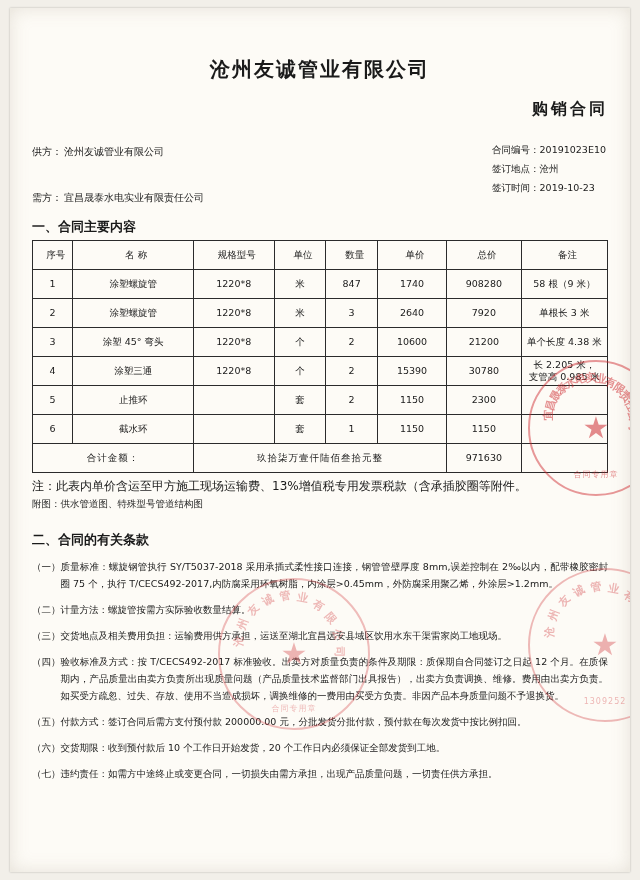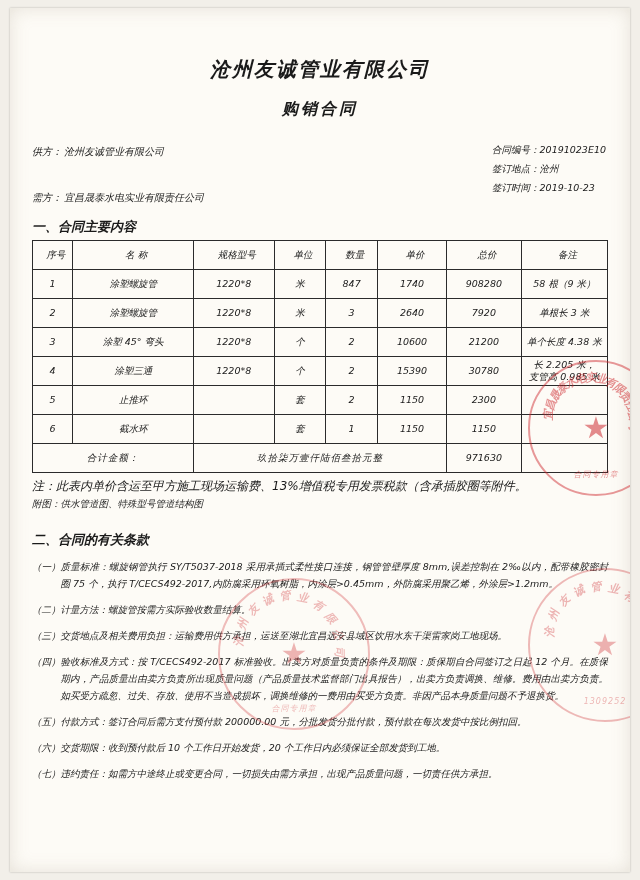--- a/index.html
+++ b/index.html
@@ -11,37 +11,36 @@
     position:relative;
     overflow:hidden;
   }
   .page{
     position:absolute;
     left:10px;top:8px;
     width:620px;height:864px;
     background:#fdfbf6;
     box-shadow:0 0 2px rgba(0,0,0,.25);
     overflow:hidden;
-    font-style:italic;
   }
   .paper-inner{
     position:absolute;
     left:22px;top:14px;right:22px;bottom:6px;
   }
   
   .company{
     text-align:center;
     font-family:"DejaVu Serif","Liberation Serif",serif;
     font-size:20px;
     font-weight:bold;
     letter-spacing:2px;
     margin-top:34px;
   }
   .doc-title{
-    text-align:center;
+    text-align:right;
     font-family:"DejaVu Serif","Liberation Serif",serif;
     font-size:16px;
     font-weight:bold;
     letter-spacing:3px;
     margin-top:16px;
   }
   
   .parties{
     margin-top:22px;
     position:relative;

